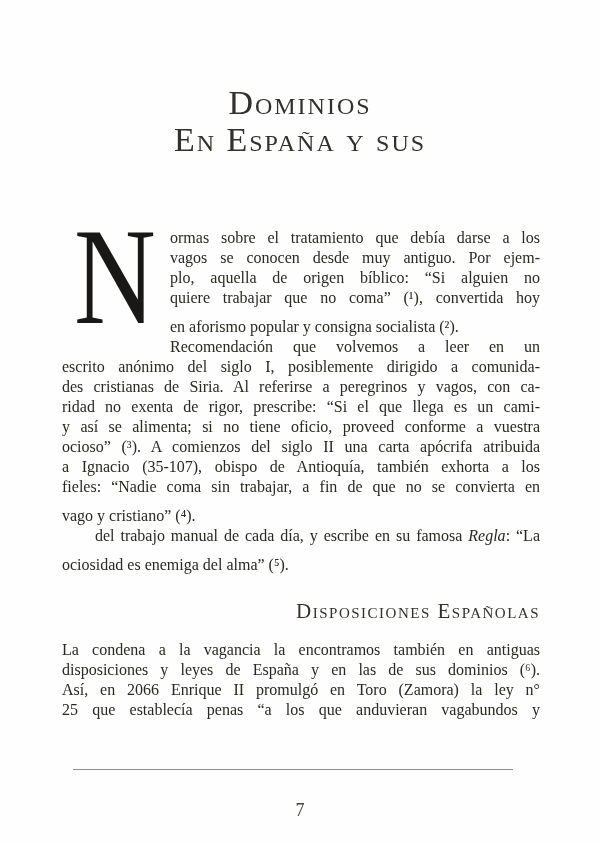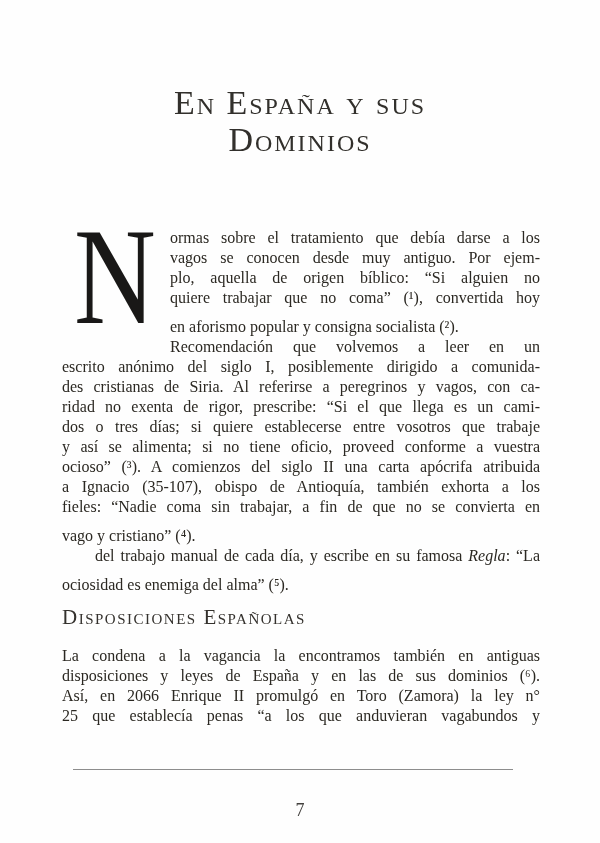--- a/index.html
+++ b/index.html
@@ -46,25 +46,25 @@
     display: block;
     font-size: 138px;
     line-height: 1;
     margin-top: -20px;
     margin-left: 12px;
     color: #191817;
     transform: scale(0.82, 1);
     transform-origin: 0 0;
   }
   .section-heading {
-    text-align: left;
+    text-align: right;
     font-variant: small-caps;
     font-size: 21px; line-height: 26px;
     letter-spacing: 1.5px;
-    margin: 9px 0 16px 0;
+    margin: 23px 0 16px 0;
     color: #34312d;
   }
   .footnote-rule {
     position: absolute; top: 769px; left: 73px;
     width: 440px; height: 1px;
     background: #8d8d8d;
   }
   .page-number {
     position: absolute; top: 799px; left: 0; width: 600px;
     text-align: center;
@@ -72,41 +72,40 @@
     color: #42403d;
   }
   em { font-style: italic; }
 </style>
 </head>
 <body>
 
 <div class="page">
 
   <header class="chapter-title">
+    <div class="title-line">Dominios</div>
     <div class="title-line">En España y sus</div>
-    <div class="title-line">Dominios</div>
   </header>
 
   <main class="text-block">
       <div class="para">
         <span class="dropcap">
           <span class="dropcap-glyph">N</span>
         </span>
         <div class="line">ormas sobre el tratamiento que debía darse a los</div>
         <div class="line">vagos se conocen desde muy antiguo. Por ejem-</div>
         <div class="line">plo, aquella de origen bíblico: “Si alguien no</div>
         <div class="line">quiere trabajar que no coma” (¹), convertida hoy</div>
         <div class="line last">en aforismo popular y consigna socialista (²).</div>
       </div>
       <div class="para indent-large">
         <div class="line">Recomendación que volvemos a leer en un</div>
         <div class="line">escrito anónimo del siglo I, posiblemente dirigido a comunida-</div>
         <div class="line">des cristianas de Siria. Al referirse a peregrinos y vagos, con ca-</div>
         <div class="line">ridad no exenta de rigor, prescribe: “Si el que llega es un cami-</div>
-        <div class="line">dos o tres días; si quiere establecerse entre vosotros que trabaje</div>
         <div class="line">y así se alimenta; si no tiene oficio, proveed conforme a vuestra</div>
         <div class="line">ocioso” (³). A comienzos del siglo II una carta apócrifa atribuida</div>
         <div class="line">a Ignacio (35-107), obispo de Antioquía, también exhorta a los</div>
         <div class="line">fieles: “Nadie coma sin trabajar, a fin de que no se convierta en</div>
         <div class="line last">vago y cristiano” (⁴).</div>
       </div>
       <div class="para indent-normal">
         <div class="line">del trabajo manual de cada día, y escribe en su famosa <em>Regla</em>: “La</div>
         <div class="line last">ociosidad es enemiga del alma” (⁵).</div>
       </div>

